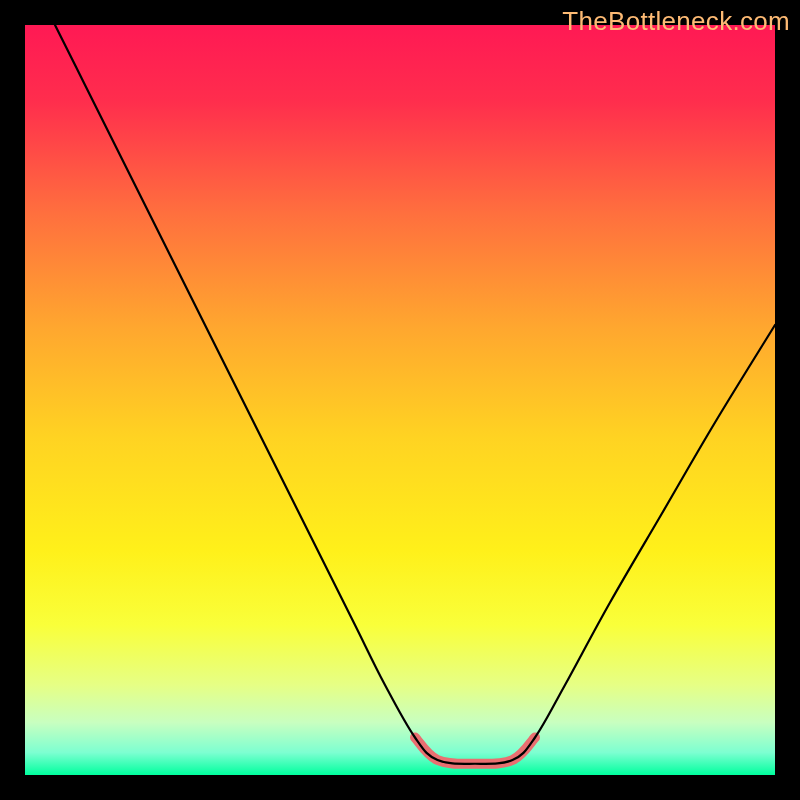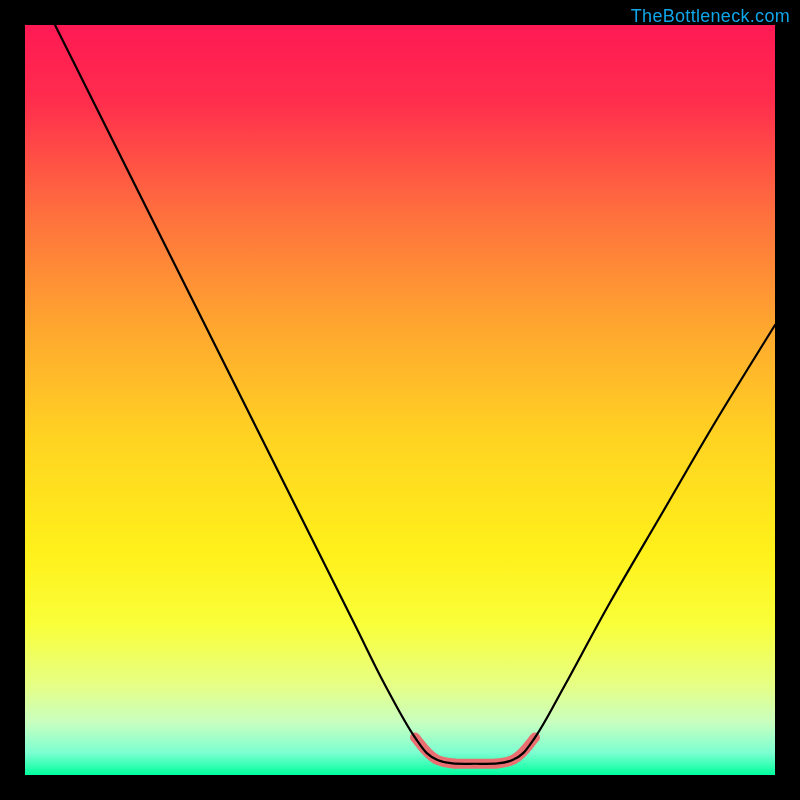--- a/index.html
+++ b/index.html
@@ -14,22 +14,22 @@
   .frame {
     position: relative;
     width: 800px;
     height: 800px;
     background: #000;
   }
   .watermark {
     position: absolute;
     top: 6px;
     right: 10px;
-    font-size: 18px;
-    color: #0ea5e9;
+    font-size: 26px;
+    color: #fdba74;
     font-weight: 500;
     letter-spacing: 0.3px;
     z-index: 50;
   }
   .plot-area {
     position: absolute;
     left: 25px;
     top: 25px;
     width: 750px;
     height: 750px;

